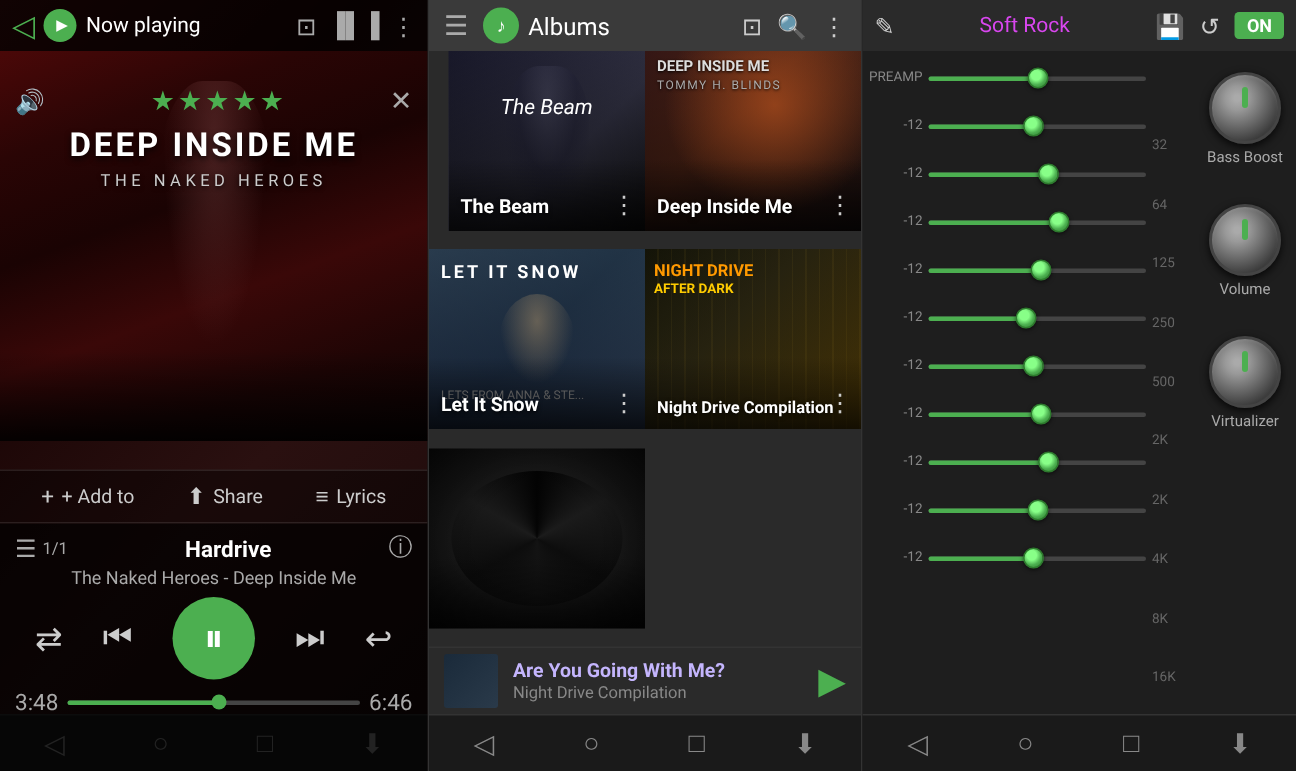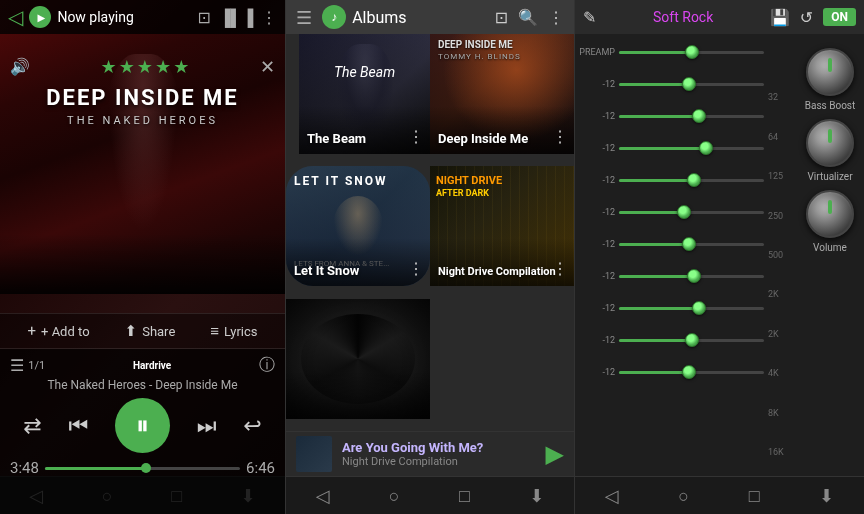--- a/index.html
+++ b/index.html
@@ -187,21 +187,21 @@
     }
 
     .track-counter {
       color: #aaa;
       font-size: 11px;
       margin-left: 4px;
     }
 
     .track-name {
       color: #fff;
-      font-size: 10px;
+      font-size: 15px;
       font-weight: bold;
       flex: 1;
       text-align: center;
     }
 
     .track-info-icon {
       color: #aaa;
       font-size: 16px;
     }
 
@@ -348,21 +348,20 @@
     }
 
     
     .album-deep-bg {
       background: linear-gradient(135deg, #3a1a1a 0%, #5a2a1a 40%, #2a1a1a 100%);
     }
 
     
     .album-snow-bg {
       background: linear-gradient(135deg, #2a3a4a 0%, #1a2a3a 50%, #3a4a5a 100%);
-      border-radius: 27px;
     }
 
     
     .album-night-bg {
       background: linear-gradient(135deg, #1a1a0a 0%, #2a2a1a 40%, #4a3a0a 100%);
     }
 
     
     .album-dark-bg {
       background: radial-gradient(ellipse at center, #2a2a2a 0%, #1a1a1a 50%, #0a0a0a 100%);
@@ -553,21 +552,21 @@
       height: 28px;
       display: flex;
       align-items: center;
     }
 
     .eq-knobs-area {
       width: 60px;
       display: flex;
       flex-direction: column;
       align-items: center;
-      gap: 8px;
+      gap: 25px;
       padding-top: 10px;
     }
 
     .big-knob-container {
       display: flex;
       flex-direction: column;
       align-items: center;
       gap: 4px;
     }
 
@@ -937,27 +936,27 @@
     <div class="eq-knobs-area">
       <div class="big-knob-container">
         <div class="big-knob" style="background:radial-gradient(circle at 38% 35%,#aaa 5%,#999 20%,#777 40%,#555 60%,#333 80%,#222 100%);">
         </div>
         <div class="big-knob-label">Bass Boost</div>
       </div>
 
       <div class="big-knob-container">
         <div class="big-knob" style="background:radial-gradient(circle at 38% 35%,#aaa 5%,#999 20%,#777 40%,#555 60%,#333 80%,#222 100%);">
         </div>
-        <div class="big-knob-label">Virtualizer</div>
+        <div class="big-knob-label">Volume</div>
       </div>
 
       <div class="big-knob-container">
         <div class="big-knob" style="background:radial-gradient(circle at 38% 35%,#aaa 5%,#999 20%,#777 40%,#555 60%,#333 80%,#222 100%);">
         </div>
-        <div class="big-knob-label">Volume</div>
+        <div class="big-knob-label">Virtualizer</div>
       </div>
     </div>
   </div>
 
   <div class="bottom-nav">
     <span class="nav-icon">◁</span>
     <span class="nav-icon">○</span>
     <span class="nav-icon">□</span>
     <span class="nav-icon">⬇</span>
   </div>

